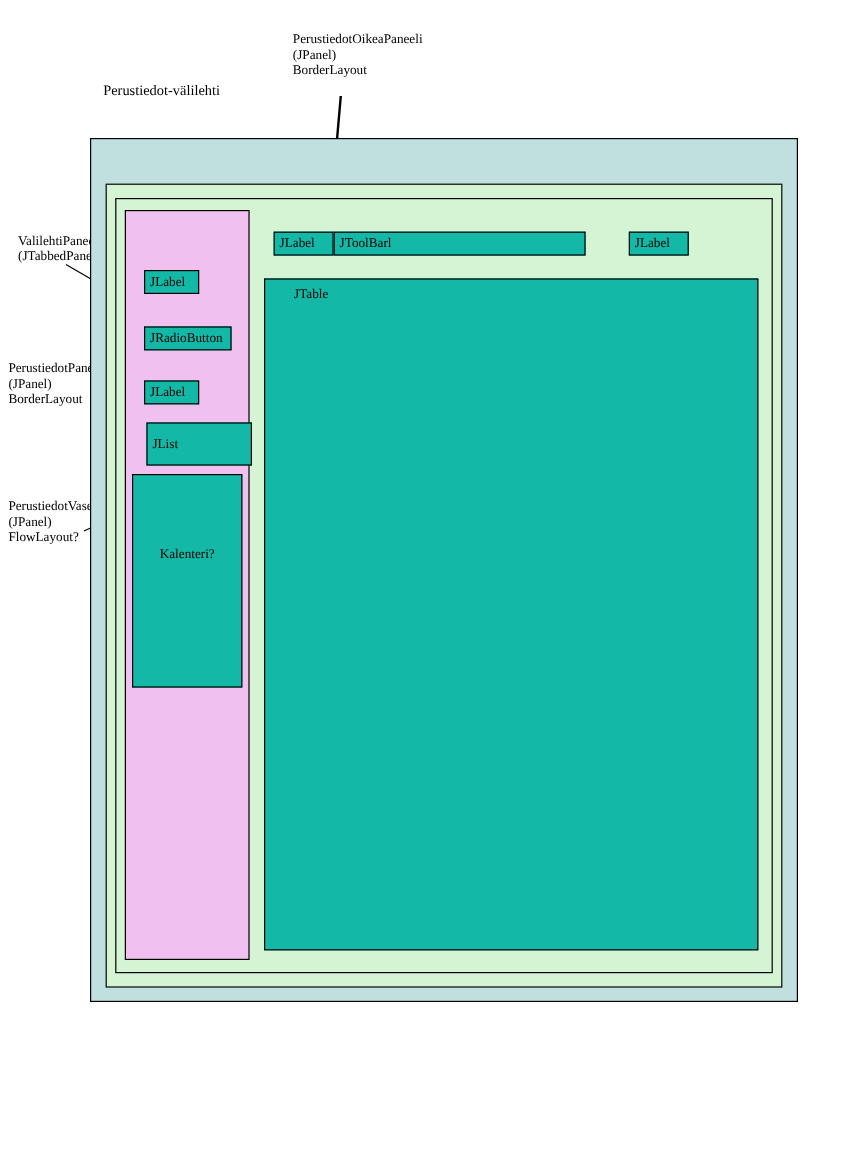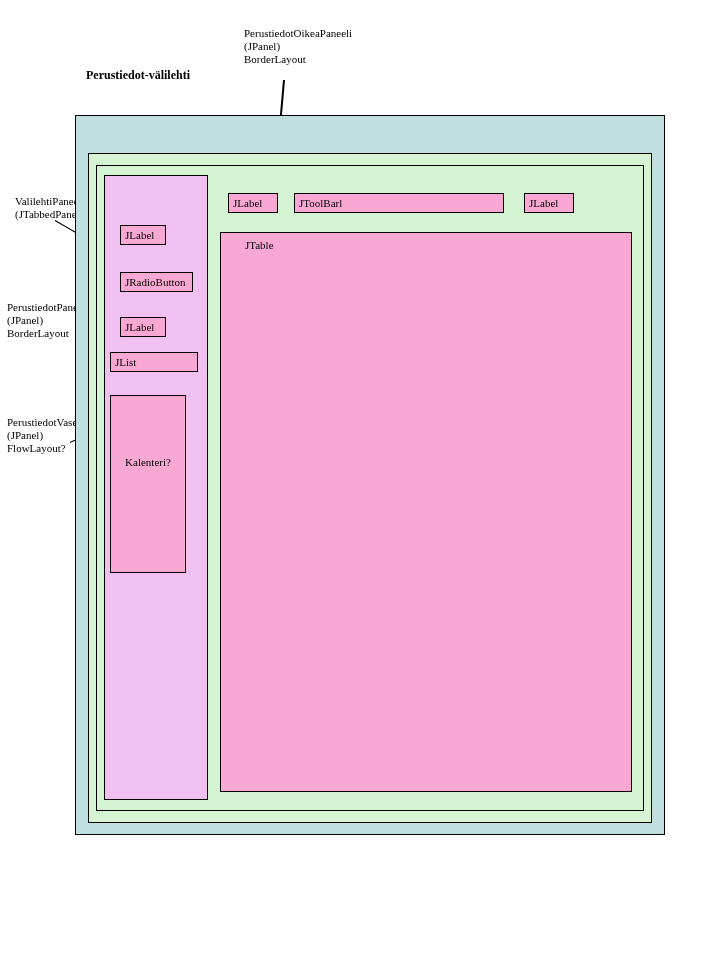--- a/index.html
+++ b/index.html
@@ -1,47 +1,47 @@
 <!DOCTYPE html>
 <html><head>
   <meta charset="utf-8">
   <style>
     * { box-sizing: border-box; margin: 0; padding: 0; }
     body { width: 720px; height: 960px; background: white; font-family: "Times New Roman", serif; font-size: 11px; position: relative; }
     
-    .title { position: absolute; left: 86px; top: 68px; font-weight: bold; font-size: 12px; }
+    .title { position: absolute; left: 86px; top: 68px; font-weight: normal; font-size: 12px; }
     
     .anno { position: absolute; font-size: 11px; line-height: 1.2; }
     .anno-top { left: 244px; top: 27px; }
     .anno-1 { left: 15px; top: 195px; }
     .anno-2 { left: 7px; top: 301px; }
     .anno-3 { left: 7px; top: 416px; }
     
     .line { position: absolute; background: black; }
     .line-top { left: 283px; top: 80px; width: 2px; height: 95px; transform: rotate(5deg); transform-origin: top; }
     .line-1 { left: 55px; top: 220px; width: 43px; height: 1px; transform: rotate(30deg); transform-origin: left; }
     .line-2 { left: 80px; top: 326px; width: 45px; height: 1px; transform: rotate(-15deg); transform-origin: left; }
     .line-3 { left: 70px; top: 442px; width: 40px; height: 1px; transform: rotate(-25deg); transform-origin: left; }
     
     .outer { position: absolute; left: 75px; top: 115px; width: 590px; height: 720px; background: #c0e0e0; border: 1px solid black; }
     .mid { position: absolute; left: 88px; top: 153px; width: 564px; height: 670px; background: #d4f4d4; border: 1px solid black; }
     .inner { position: absolute; left: 96px; top: 165px; width: 548px; height: 646px; background: #d4f4d4; border: 1px solid black; }
     
     .left-panel { position: absolute; left: 104px; top: 175px; width: 104px; height: 625px; background: #f0c0f0; border: 1px solid black; }
     
-    .wbox { position: absolute; background: #f9a8d4; border: 1px solid black; display: flex; align-items: center; padding-left: 4px; font-size: 11px; }
+    .wbox { position: absolute; background: #14b8a6; border: 1px solid black; display: flex; align-items: center; padding-left: 4px; font-size: 11px; }
     
     .b-jlabel1 { left: 120px; top: 225px; width: 46px; height: 20px; }
     .b-radio  { left: 120px; top: 272px; width: 73px; height: 20px; }
     .b-jlabel2 { left: 120px; top: 317px; width: 46px; height: 20px; }
-    .b-jlist  { left: 110px; top: 352px; width: 88px; height: 20px; }
-    .b-cal    { left: 110px; top: 395px; width: 76px; height: 178px; align-items: flex-start; justify-content: center; padding-top: 60px; padding-left: 0; text-align: center; }
+    .b-jlist  { left: 122px; top: 352px; width: 88px; height: 36px; }
+    .b-cal    { left: 110px; top: 395px; width: 92px; height: 178px; align-items: flex-start; justify-content: center; padding-top: 60px; padding-left: 0; text-align: center; }
     
     .b-tl-lbl1 { left: 228px; top: 193px; width: 50px; height: 20px; }
-    .b-toolbar { left: 294px; top: 193px; width: 210px; height: 20px; }
+    .b-toolbar { left: 278px; top: 193px; width: 210px; height: 20px; }
     .b-tl-lbl2 { left: 524px; top: 193px; width: 50px; height: 20px; }
     
     .b-table  { left: 220px; top: 232px; width: 412px; height: 560px; align-items: flex-start; padding-top: 6px; padding-left: 24px; }
   </style>
 </head>
 <body>
 
 <div class="title">Perustiedot-välilehti</div>
 
 <div class="anno anno-top" style="white-space: pre-line;">PerustiedotOikeaPaneeli

